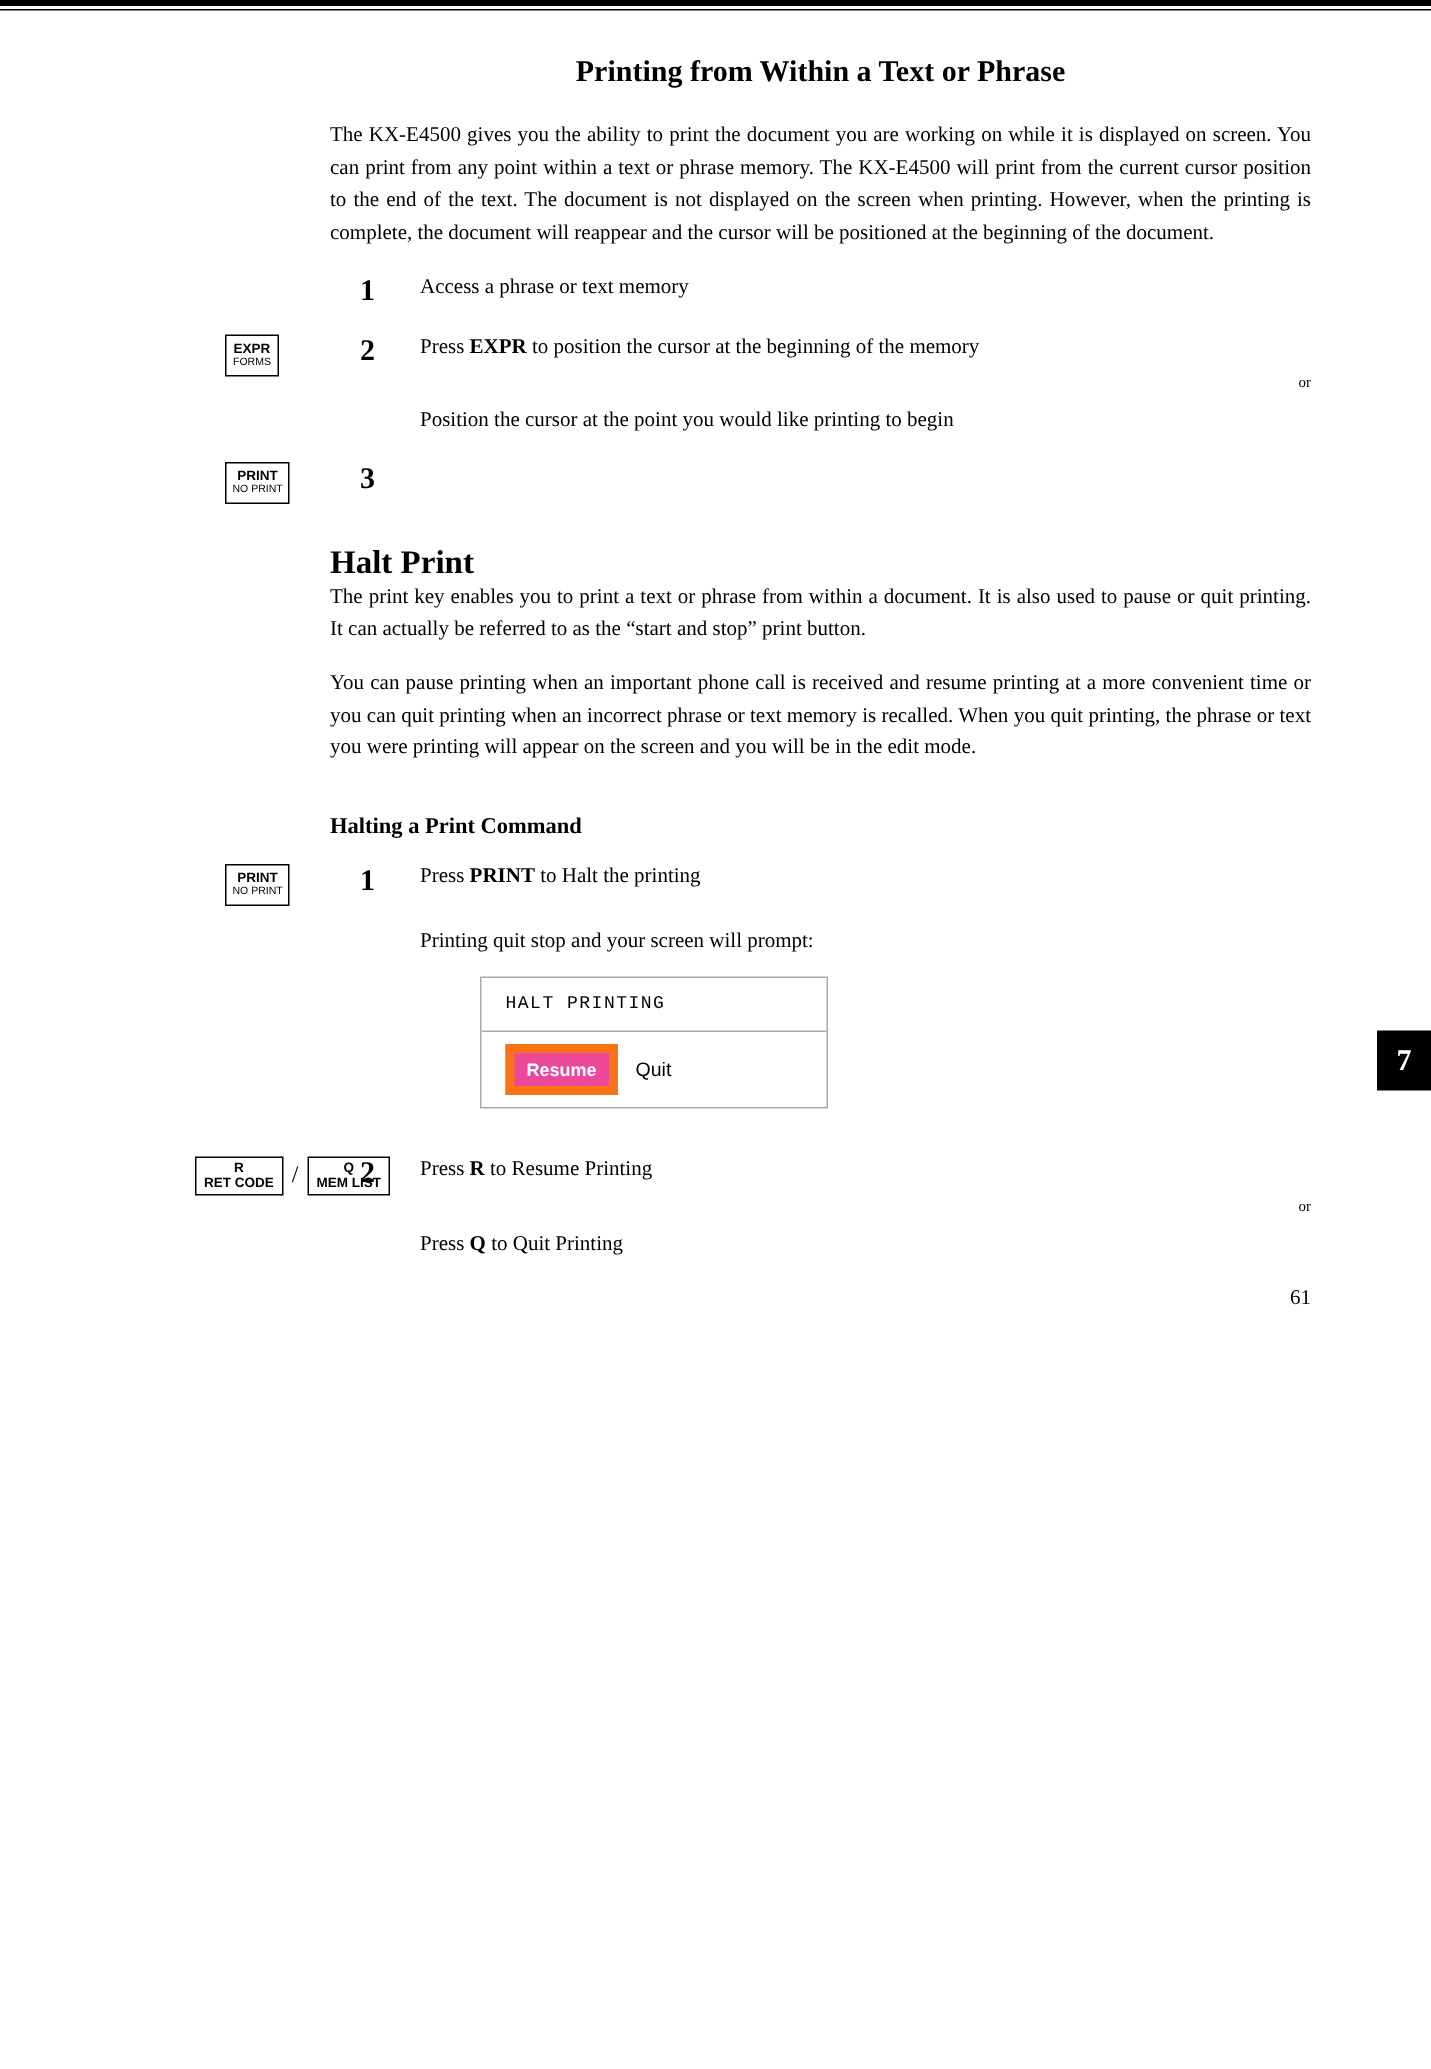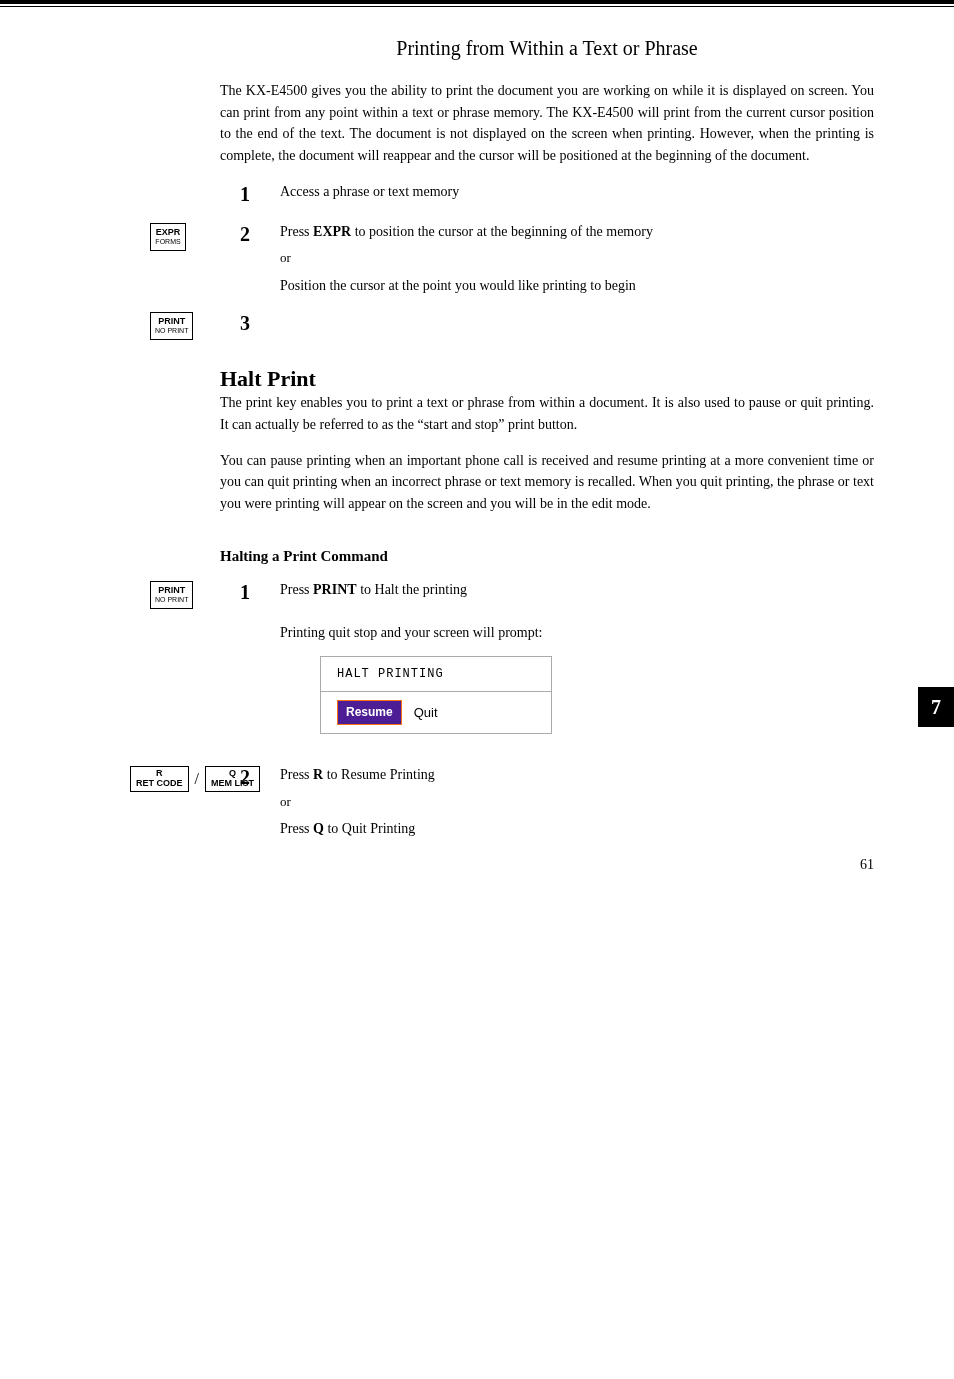--- a/index.html
+++ b/index.html
@@ -27,21 +27,21 @@
     }
 
     .page-content {
       padding: 30px 80px 40px 220px;
       position: relative;
     }
 
     
     .section-title {
       font-size: 20px;
-      font-weight: normal;
+      font-weight: bold;
       text-align: center;
       margin-bottom: 20px;
     }
 
     .body-text {
       font-size: 14px;
       line-height: 1.55;
       text-align: justify;
       margin-bottom: 14px;
     }
@@ -102,23 +102,23 @@
     .key-icon .key-top {
       font-size: 9px;
       font-weight: bold;
     }
     .key-icon .key-bottom {
       font-size: 7px;
       font-weight: normal;
     }
 
     .or-line {
-      text-align: left;
+      text-align: right;
       margin: 6px 0;
-      font-size: 13px;
+      font-size: 10px;
     }
 
     
     .section-divider {
       margin: 30px 0 20px 0;
     }
 
     .halt-section-title {
       font-size: 22px;
       font-weight: bold;
@@ -149,27 +149,27 @@
     }
 
     .screen-box-body {
       padding: 8px 16px;
       display: flex;
       align-items: center;
       gap: 12px;
     }
 
     .resume-btn {
-      background: #4c1d95;
+      background: #ec4899;
       color: #fff;
       padding: 2px 8px;
       font-family: Arial, sans-serif;
       font-size: 12px;
       font-weight: bold;
-      border: 1px solid #f97316;
+      border: 6px solid #f97316;
     }
 
     .quit-text {
       font-family: Arial, sans-serif;
       font-size: 13px;
     }
 
     
     .chapter-tab {
       position: absolute;

